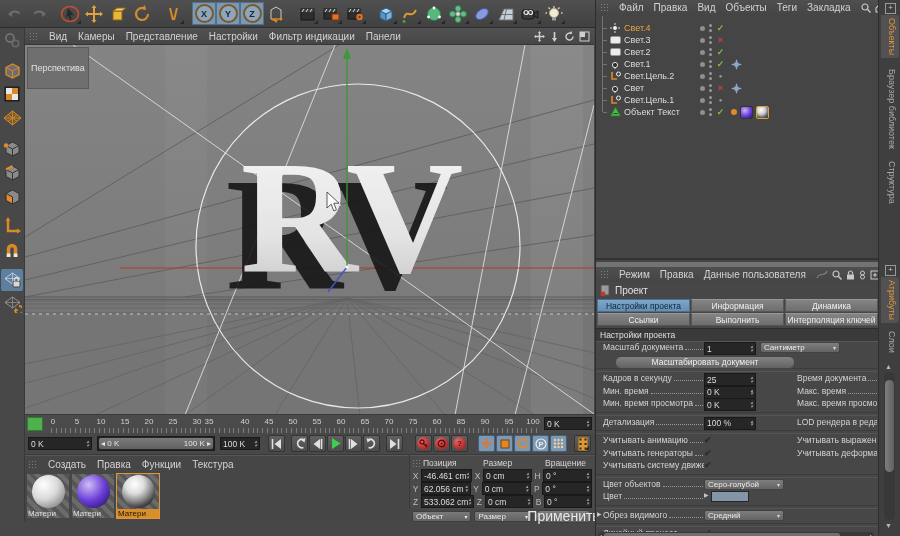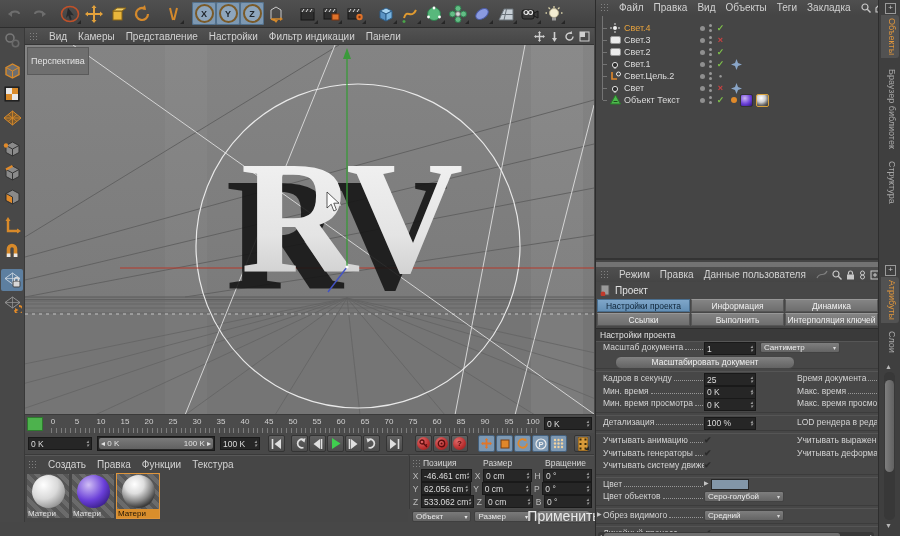--- a/index.html
+++ b/index.html
@@ -19,21 +19,21 @@
   .ltb{position:absolute;left:0;top:28px;width:24px;height:493px;background:#484848;border-right:1px solid #393939;display:flex;flex-direction:column;align-items:center;padding-top:1px}
   .lbtn{width:22px;height:22px;margin-bottom:2px;display:flex;align-items:center;justify-content:center;border-radius:2px;flex:none}
   .lbtn.active{background:#5d7fa0}
   .lgap{height:6px;flex:none}
   
   .vp{position:absolute;left:25px;top:28px;width:569px;height:386px}
   .vpmenu{height:16px;background:linear-gradient(#525252,#464646);border-bottom:1px solid #353535;display:flex;align-items:center;gap:11px;padding:0 4px;color:#d2d2d2}
   .vpmenu .mi{cursor:default}
   .vpnav{margin-left:auto;display:flex;gap:4px;align-items:center}
   .scene{position:relative;width:569px;height:370px;overflow:hidden}
-  .vplabel{position:absolute;left:2px;top:2px;background:#6f6f6f;border:1px solid #5a5a5a;color:#e3e3e3;font-size:9px;padding:8px 3px;z-index:3}
+  .vplabel{position:absolute;left:2px;top:2px;background:#6f6f6f;border:1px solid #5a5a5a;color:#e3e3e3;font-size:9px;padding:15px 3px;z-index:3}
   
   .ruler{position:absolute;left:25px;top:414px;width:569px;height:19px;background:#4b4b4b;border-top:1px solid #3a3a3a}
   .rticks{position:absolute;left:0;top:0;bottom:0;right:54px;overflow:hidden}
   .rticks::after{content:"";position:absolute;left:26px;right:0;bottom:1px;height:5px;background:repeating-linear-gradient(90deg,#7d7d7d 0 1px,transparent 1px 4.8px)}
   .rticks span{position:absolute;top:2px;font-size:8px;color:#d0d0d0;transform:translateX(-50%)}
   .playhead{position:absolute;left:2px;top:2px;width:14px;height:12px;background:#4db24d;border:1px solid #2e7a2e;z-index:2}
   .rfield{position:absolute;right:2px;top:2px;width:48px}
   .dfield{background:#262626;border:1px solid #191919;height:13px;color:#dcdcdc;font-size:8.5px;display:flex;align-items:center;padding:0 2px;box-sizing:border-box}
   .dfield u{text-decoration:none;flex:1;white-space:nowrap;overflow:hidden}
   .spin{margin-left:auto;flex:none;color:#9f9f9f;font-size:5px;line-height:3.5px;text-align:center}
@@ -457,21 +457,21 @@
   <div class="ruler">
     <div class="playhead"></div>
     <div class="rticks" id="rticks">
         <span style="left: 28px;">0</span>
         <span style="left: 52px;">5</span>
         <span style="left: 76px;">10</span>
         <span style="left: 100px;">15</span>
         <span style="left: 124px;">20</span>
         <span style="left: 148px;">25</span>
         <span style="left: 172px;">30</span>
-        <span style="left: 196px;">35</span>
+        <span style="left: 184px;">35</span>
         <span style="left: 220px;">40</span>
         <span style="left: 244px;">45</span>
         <span style="left: 268px;">50</span>
         <span style="left: 292px;">55</span>
         <span style="left: 316px;">60</span>
         <span style="left: 340px;">65</span>
         <span style="left: 364px;">70</span>
         <span style="left: 388px;">75</span>
         <span style="left: 412px;">60</span>
         <span style="left: 436px;">85</span>
@@ -846,20 +846,37 @@
               <span class="vdots">
                 <i></i>
                 <i></i>
               </span>
               <span class="st no">×</span>
             <span class="otags">
                 <svg width="11" height="11">
                   <path d="M5.5 0L7 4l4 1.5L7 7l-1.5 4L4 7 0 5.5 4 4z" fill="#8aa6c8"></path>
                 </svg>
               </span>
+            </span>
+        </div>
+        <div class="orow">
+          <span class="oic">
+              <svg width="11" height="10">
+                <path d="M2 1v7h5" fill="none" stroke="#e0872a" stroke-width="1.6"></path>
+                <circle cx="8.5" cy="3" r="2" fill="none" stroke="#ececec"></circle>
+              </svg>
+            </span>
+          <span class="oname">Свет.Цель.1</span>
+          <span class="ocols">
+              <span class="odot"></span>
+              <span class="vdots">
+                <i></i>
+                <i></i>
+              </span>
+              <span class="st none">●</span>
             </span>
         </div>
         <div class="orow">
           <span class="oic">
               <svg width="11" height="10">
                 <path d="M5.5 0L10.5 9H0.5z" fill="#4db84d" stroke="#2a7a2a"></path>
                 <path d="M3.5 6.5h4" stroke="#1c4f1c"></path>
               </svg>
             </span>
           <span class="oname">Объект Текст</span>
@@ -1021,35 +1038,35 @@
       </div>
       <div class="arow">
         <span class="alab">
             <b>Учитывать систему движения</b>
           </span>
         <span class="chk">✔</span>
       </div>
       <div class="asep"></div>
       <div class="arow">
         <span class="alab">
-            <b>Цвет</b>
-            <i></i>
-          </span>
-        <span class="tri">▶</span>
-        <span class="swatch"></span>
-      </div>
-      <div class="arow">
-        <span class="alab">
             <b>Цвет объектов</b>
             <i></i>
           </span>
         <span class="addl">
             <u>Серо-голубой</u>
             <s>▾</s>
           </span>
+      </div>
+      <div class="arow">
+        <span class="alab">
+            <b>Цвет</b>
+            <i></i>
+          </span>
+        <span class="tri">▶</span>
+        <span class="swatch"></span>
       </div>
       <div class="asep"></div>
       <div class="arow">
         <span class="tri" style="position:absolute;left:1px">▶</span>
         <span class="alab">
             <b>Обрез видимого</b>
             <i></i>
           </span>
         <span class="addl">
             <u>Средний</u>

